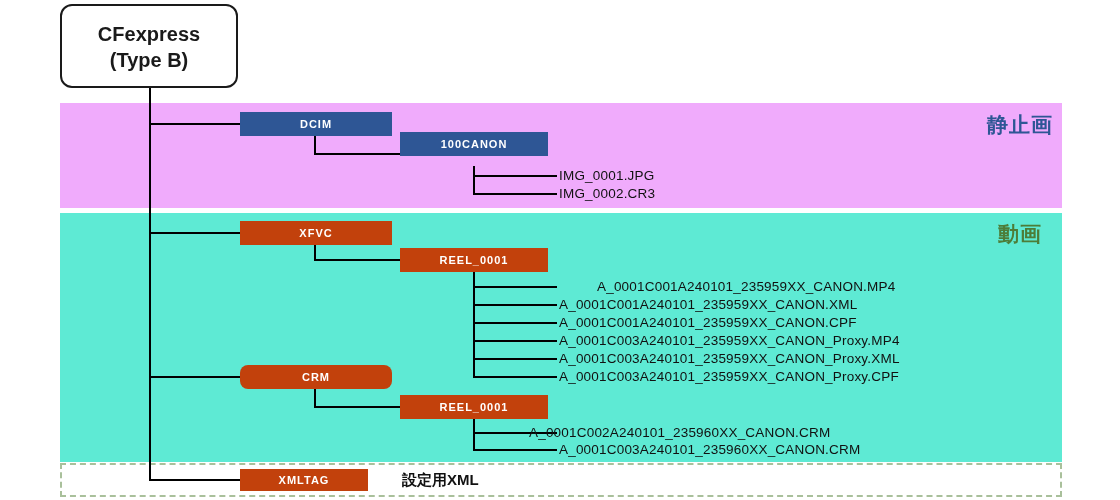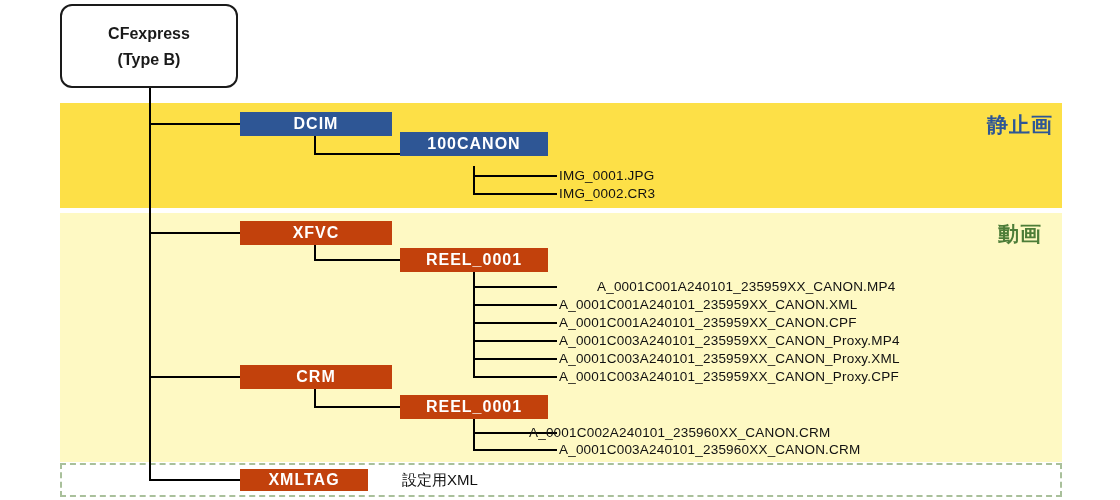--- a/index.html
+++ b/index.html
@@ -1,48 +1,48 @@
 <!DOCTYPE html>
 <html><head>
 <meta charset="utf-8">
 <style>
   html,body{margin:0;padding:0;background:#ffffff;}
   #stage{
     position:relative;width:1120px;height:500px;background:#ffffff;overflow:hidden;
     font-family:"Liberation Sans","DejaVu Sans",sans-serif;
   }
   .band{position:absolute;left:60px;width:1002px;}
-  #band-stills{top:103px;height:105px;background:#fde047;}
-  #band-movies{top:213px;height:249px;background:#fef9c3;}
+  #band-stills{top:103px;height:105px;background:#f0abfc;}
+  #band-movies{top:213px;height:249px;background:#5eead4;}
   #band-xmltag{top:463px;height:34px;background:#ffffff;border:2px dashed #a9c09b;box-sizing:border-box;}
   .band-label{position:absolute;font-weight:bold;font-size:21px;letter-spacing:1px;}
   #label-stills{right:9px;top:8px;color:#2e5695;}
   #label-movies{right:20px;top:7px;color:#4d7d38;}
   #root-box{
     position:absolute;left:60px;top:4px;width:178px;height:84px;box-sizing:border-box;
     background:#ffffff;border:2px solid #1a1a1a;border-radius:12px;
-    text-align:center;font-weight:bold;font-size:16px;line-height:26px;color:#1a1a1a;
+    text-align:center;font-weight:bold;font-size:20px;line-height:26px;color:#1a1a1a;
     padding-top:15px;
   }
   .folder{
     position:absolute;height:24px;line-height:24px;text-align:center;
-    color:#ffffff;font-weight:bold;font-size:16px;letter-spacing:1px;
+    color:#ffffff;font-weight:bold;font-size:11px;letter-spacing:1px;
   }
   .blue{background:#2e5695;}
   .green{background:#c2410c;}
   #node-dcim{left:240px;top:112px;width:152px;}
   #node-canon100{left:400px;top:132px;width:148px;}
   #node-xfvc{left:240px;top:221px;width:152px;}
   #node-reel_xfvc{left:400px;top:248px;width:148px;}
-  #node-crm{left:240px;top:365px;width:152px;}
+  #node-crm{left:240px;top:365px;width:152px;border-radius:8px;}
   #node-reel_crm{left:400px;top:395px;width:148px;}
   #node-xmltag{left:240px;top:469px;width:128px;height:22px;line-height:22px;}
   #xmltag-note{
     position:absolute;left:402px;top:469px;height:22px;line-height:22px;
-    font-weight:normal;font-size:15px;color:#111111;
+    font-weight:bold;font-size:15px;color:#111111;
   }
   .hline,.vline{position:absolute;background:#000000;}
   .hline{height:2px;}
   .vline{width:2px;}
   .file-label{
     position:absolute;height:20px;line-height:20px;font-size:13.5px;
     color:#111111;letter-spacing:0.2px;white-space:nowrap;
   }
 </style>
 </head>

